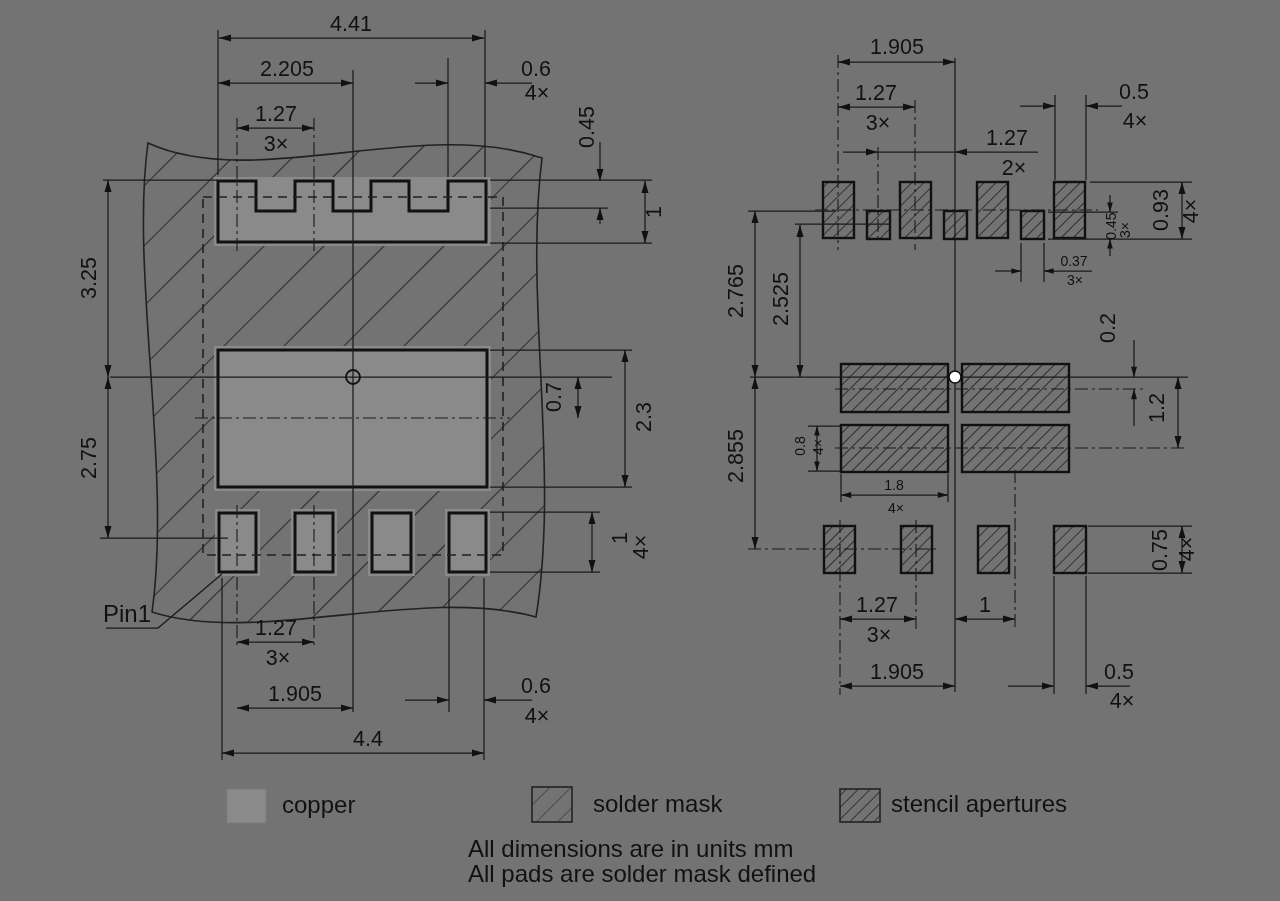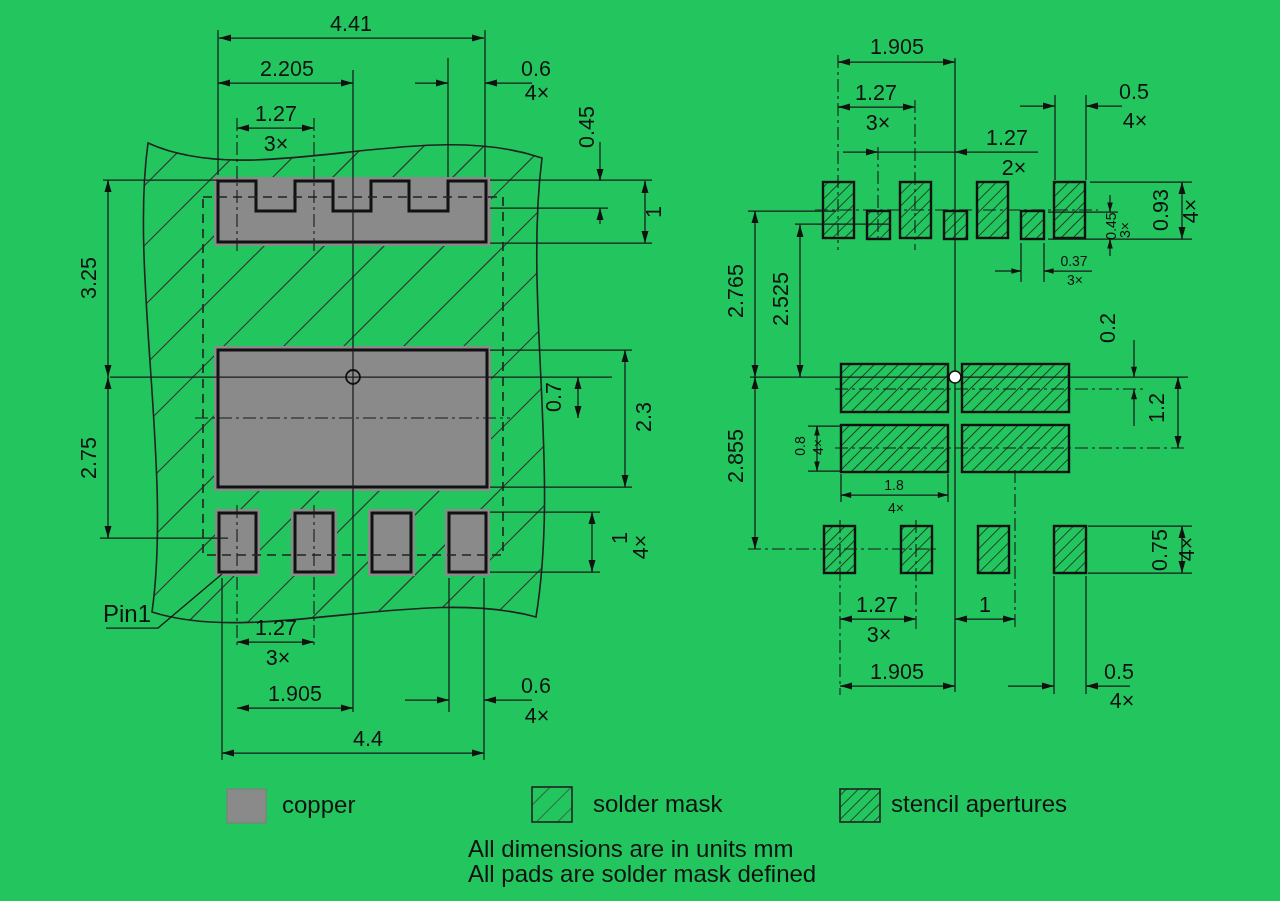--- a/index.html
+++ b/index.html
@@ -1,16 +1,16 @@
 <!DOCTYPE html>
 <html><head>
 <meta charset="utf-8">
 <style>
   html,body{margin:0;padding:0;background:#ffffff;}
-  .page{width:1280px;height:901px;position:relative;background:#22c55e;overflow:hidden;}
+  .page{width:1280px;height:901px;position:relative;background:#737373;overflow:hidden;}
   svg text{font-family:"Liberation Sans", sans-serif;fill:#111;text-anchor:middle;}
   .t{font-size:21.5px;}
   .ts{font-size:14px;}
   .tl{font-size:24px;text-anchor:start;}
   .dl{stroke:#1a1a1a;stroke-width:1.25;fill:none;}
   .cl{stroke:#1a1a1a;stroke-width:1.1;fill:none;stroke-dasharray:13 4 3 4;}
   .dsh{stroke:#222;stroke-width:1.6;fill:none;stroke-dasharray:9 6;}
   .o3{stroke:#111;stroke-width:3;fill:none;}
   .ap{stroke:#111;stroke-width:2.4;}
   .blob{stroke:#222;stroke-width:1.6;fill:none;}

